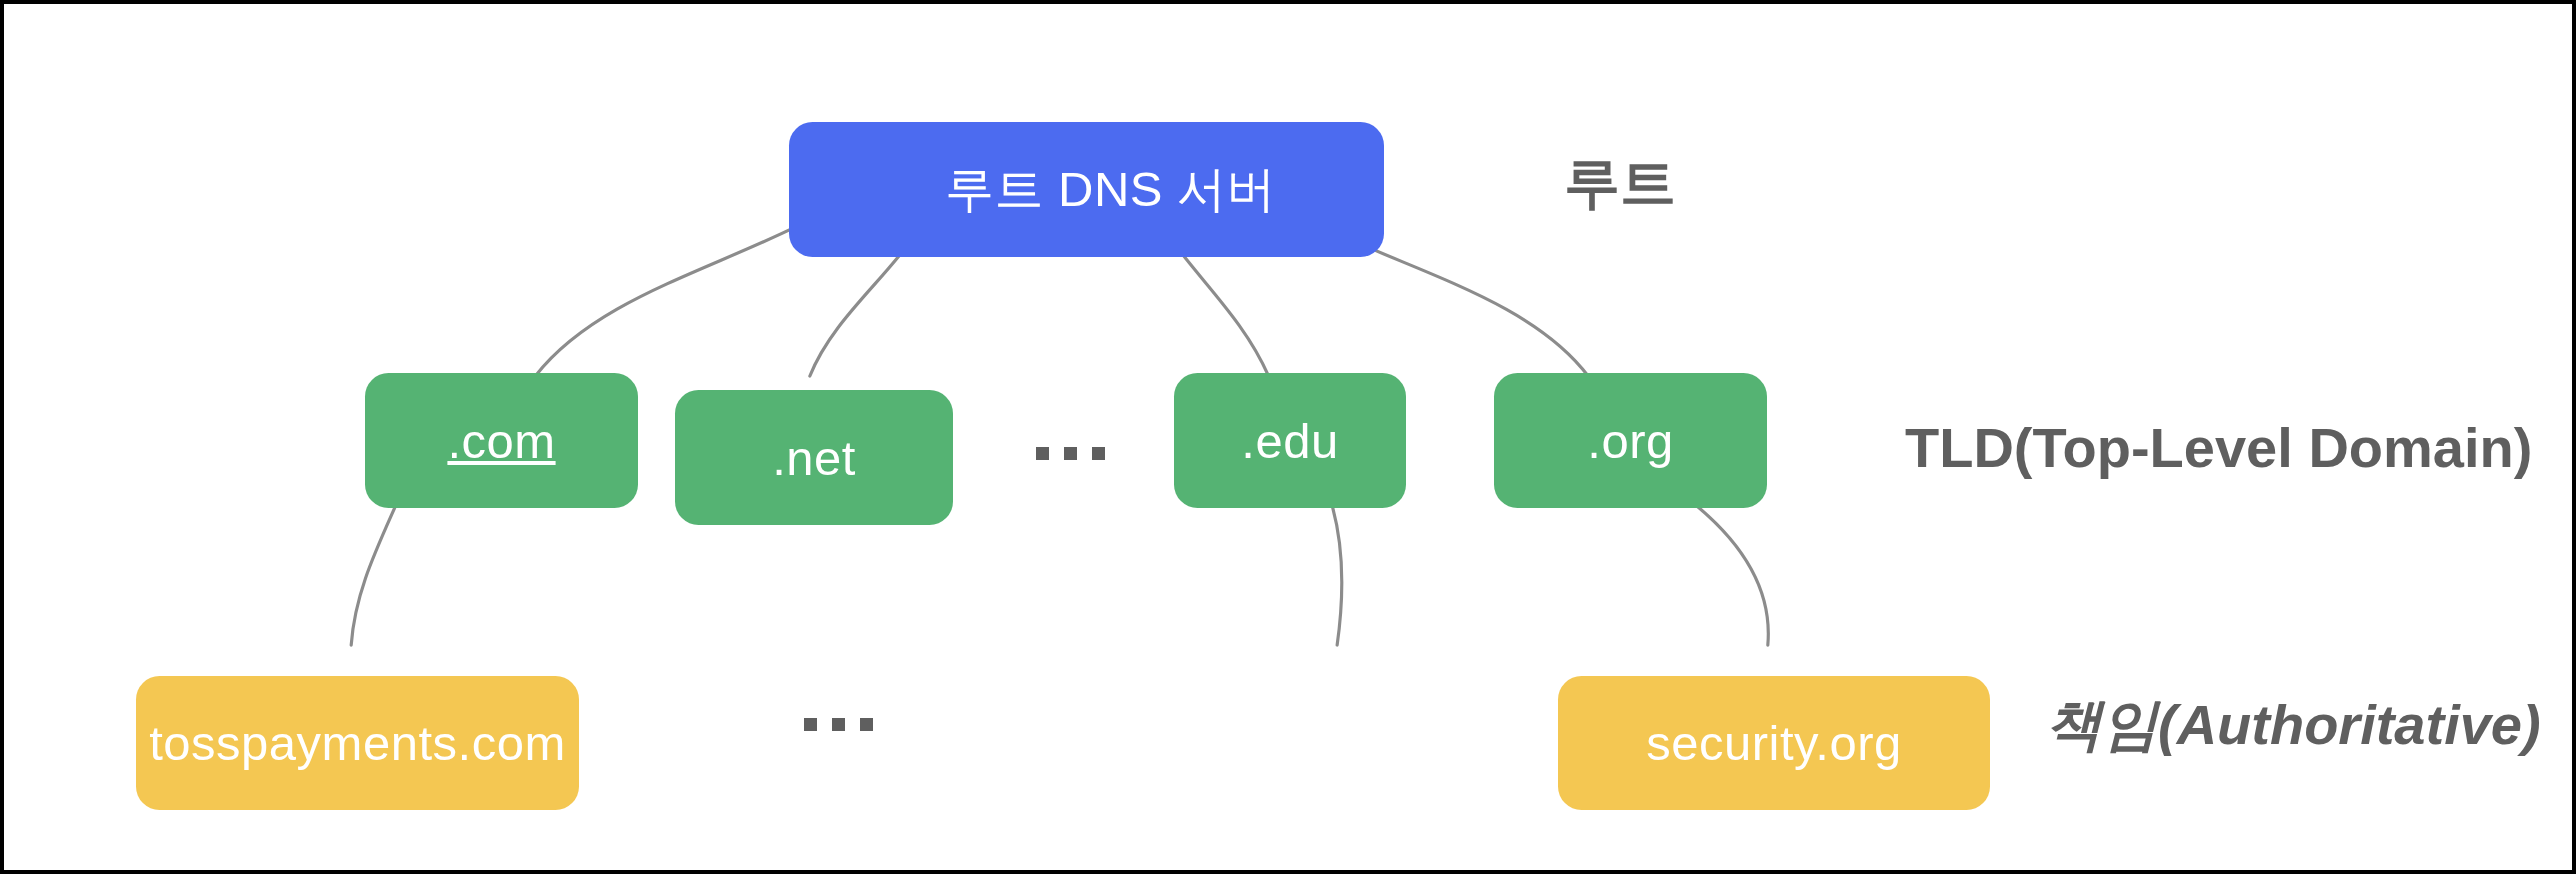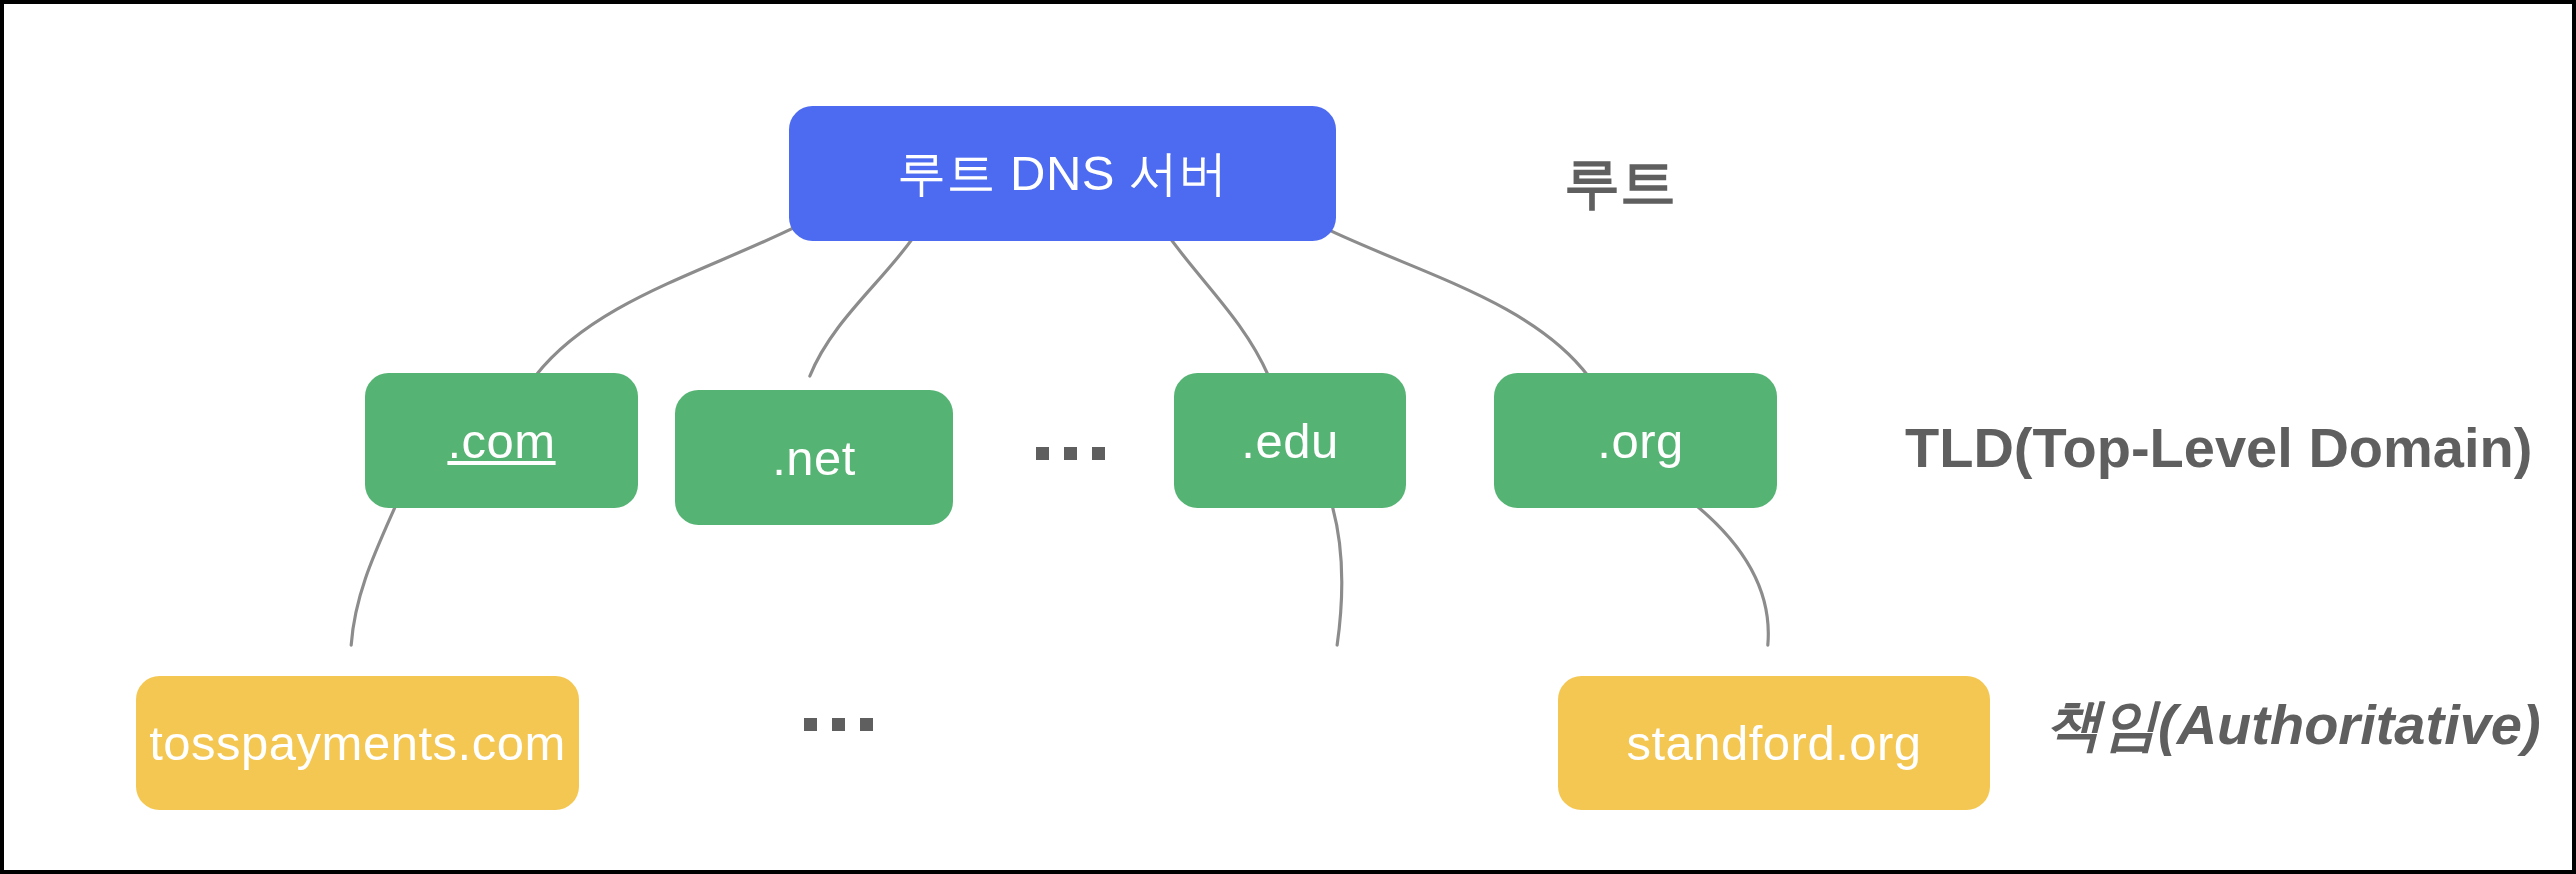--- a/index.html
+++ b/index.html
@@ -41,25 +41,25 @@
     color: var(--node_text, #ffffff);
     font-size: 49px;
     font-weight: 500;
     letter-spacing: 0.5px;
     white-space: nowrap;
   }
   .node.root { background: var(--root, #4C6BF0); }
   .node.tld  { background: var(--tld, #55B373); }
   .node.auth { background: var(--authoritative, #F4C752); margin-top: 34px; }
 
-  #n-root      { left: 785px;  top: 102px; width: 547px; height: 135px; }
+  #n-root      { left: 785px;  top: 118px; width: 547px; height: 135px; padding-left: 48px; }
   #n-com       { left: 361px;  top: 369px; width: 273px; height: 135px; text-decoration: underline; }
   #n-net       { left: 671px;  top: 386px; width: 278px; height: 135px; }
   #n-edu       { left: 1170px; top: 369px; width: 232px; height: 135px; }
-  #n-org       { left: 1490px; top: 369px; width: 273px; height: 135px; padding-left: 10px; }
+  #n-org       { left: 1490px; top: 369px; width: 273px; height: 135px; }
   #n-toss      { left: 132px;  top: 638px; width: 443px; height: 134px; }
   #n-standford { left: 1078px; top: 638px; width: 442px; height: 134px; }
   #n-security  { left: 1554px; top: 638px; width: 432px; height: 134px; }
 
   .ellipsis {
     position: absolute;
     z-index: 2;
     display: flex;
     align-items: center;
     gap: 15.4px;
@@ -113,20 +113,20 @@
   </div>
   <div class="node tld" id="n-edu">.edu</div>
   <div class="node tld" id="n-org">.org</div>
 
   <div class="node auth" id="n-toss">tosspayments.com</div>
   <div class="ellipsis" id="e-auth" aria-label="...">
     <span></span>
     <span></span>
     <span></span>
   </div>
-  <div class="node auth" id="n-security">standford.org</div>
+  <div class="node auth" id="n-security">security.org</div>
 
   <div class="level-label" id="l-root">루트</div>
   <div class="level-label" id="l-tld">TLD(Top-Level Domain)</div>
   <div class="level-label" id="l-auth">책임(Authoritative)</div>
 
 </div>
 
 
 </body></html>

